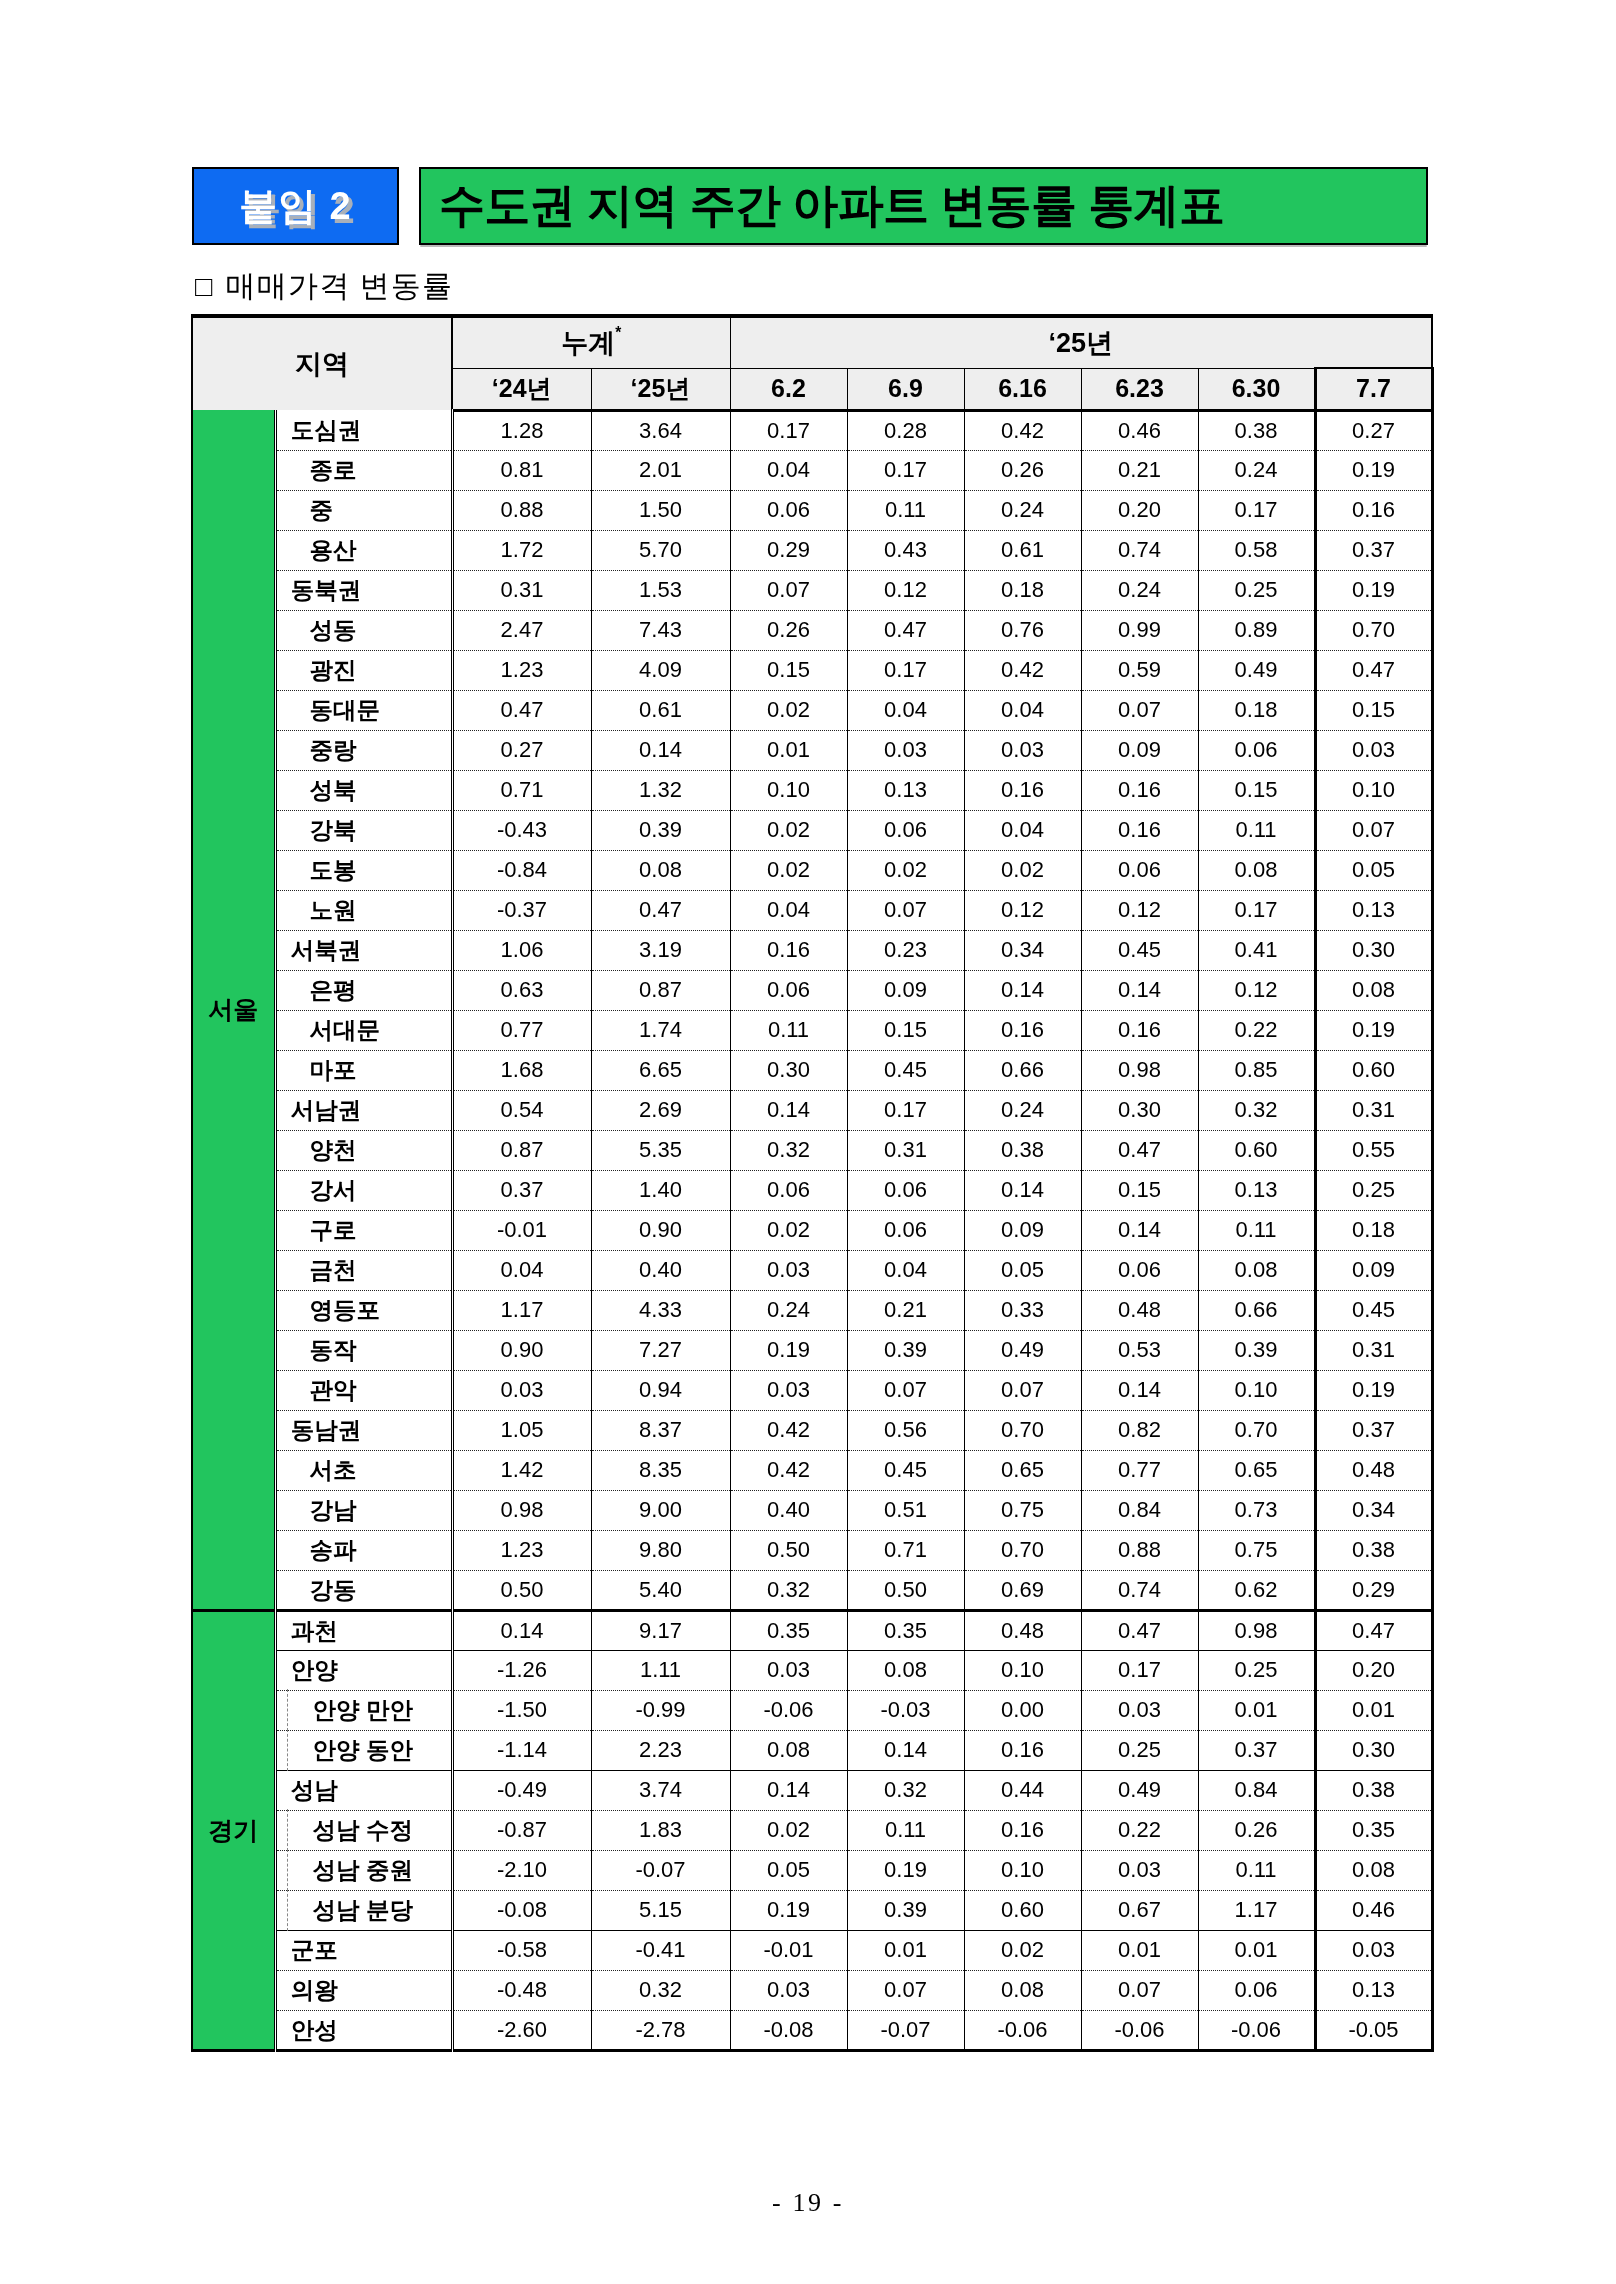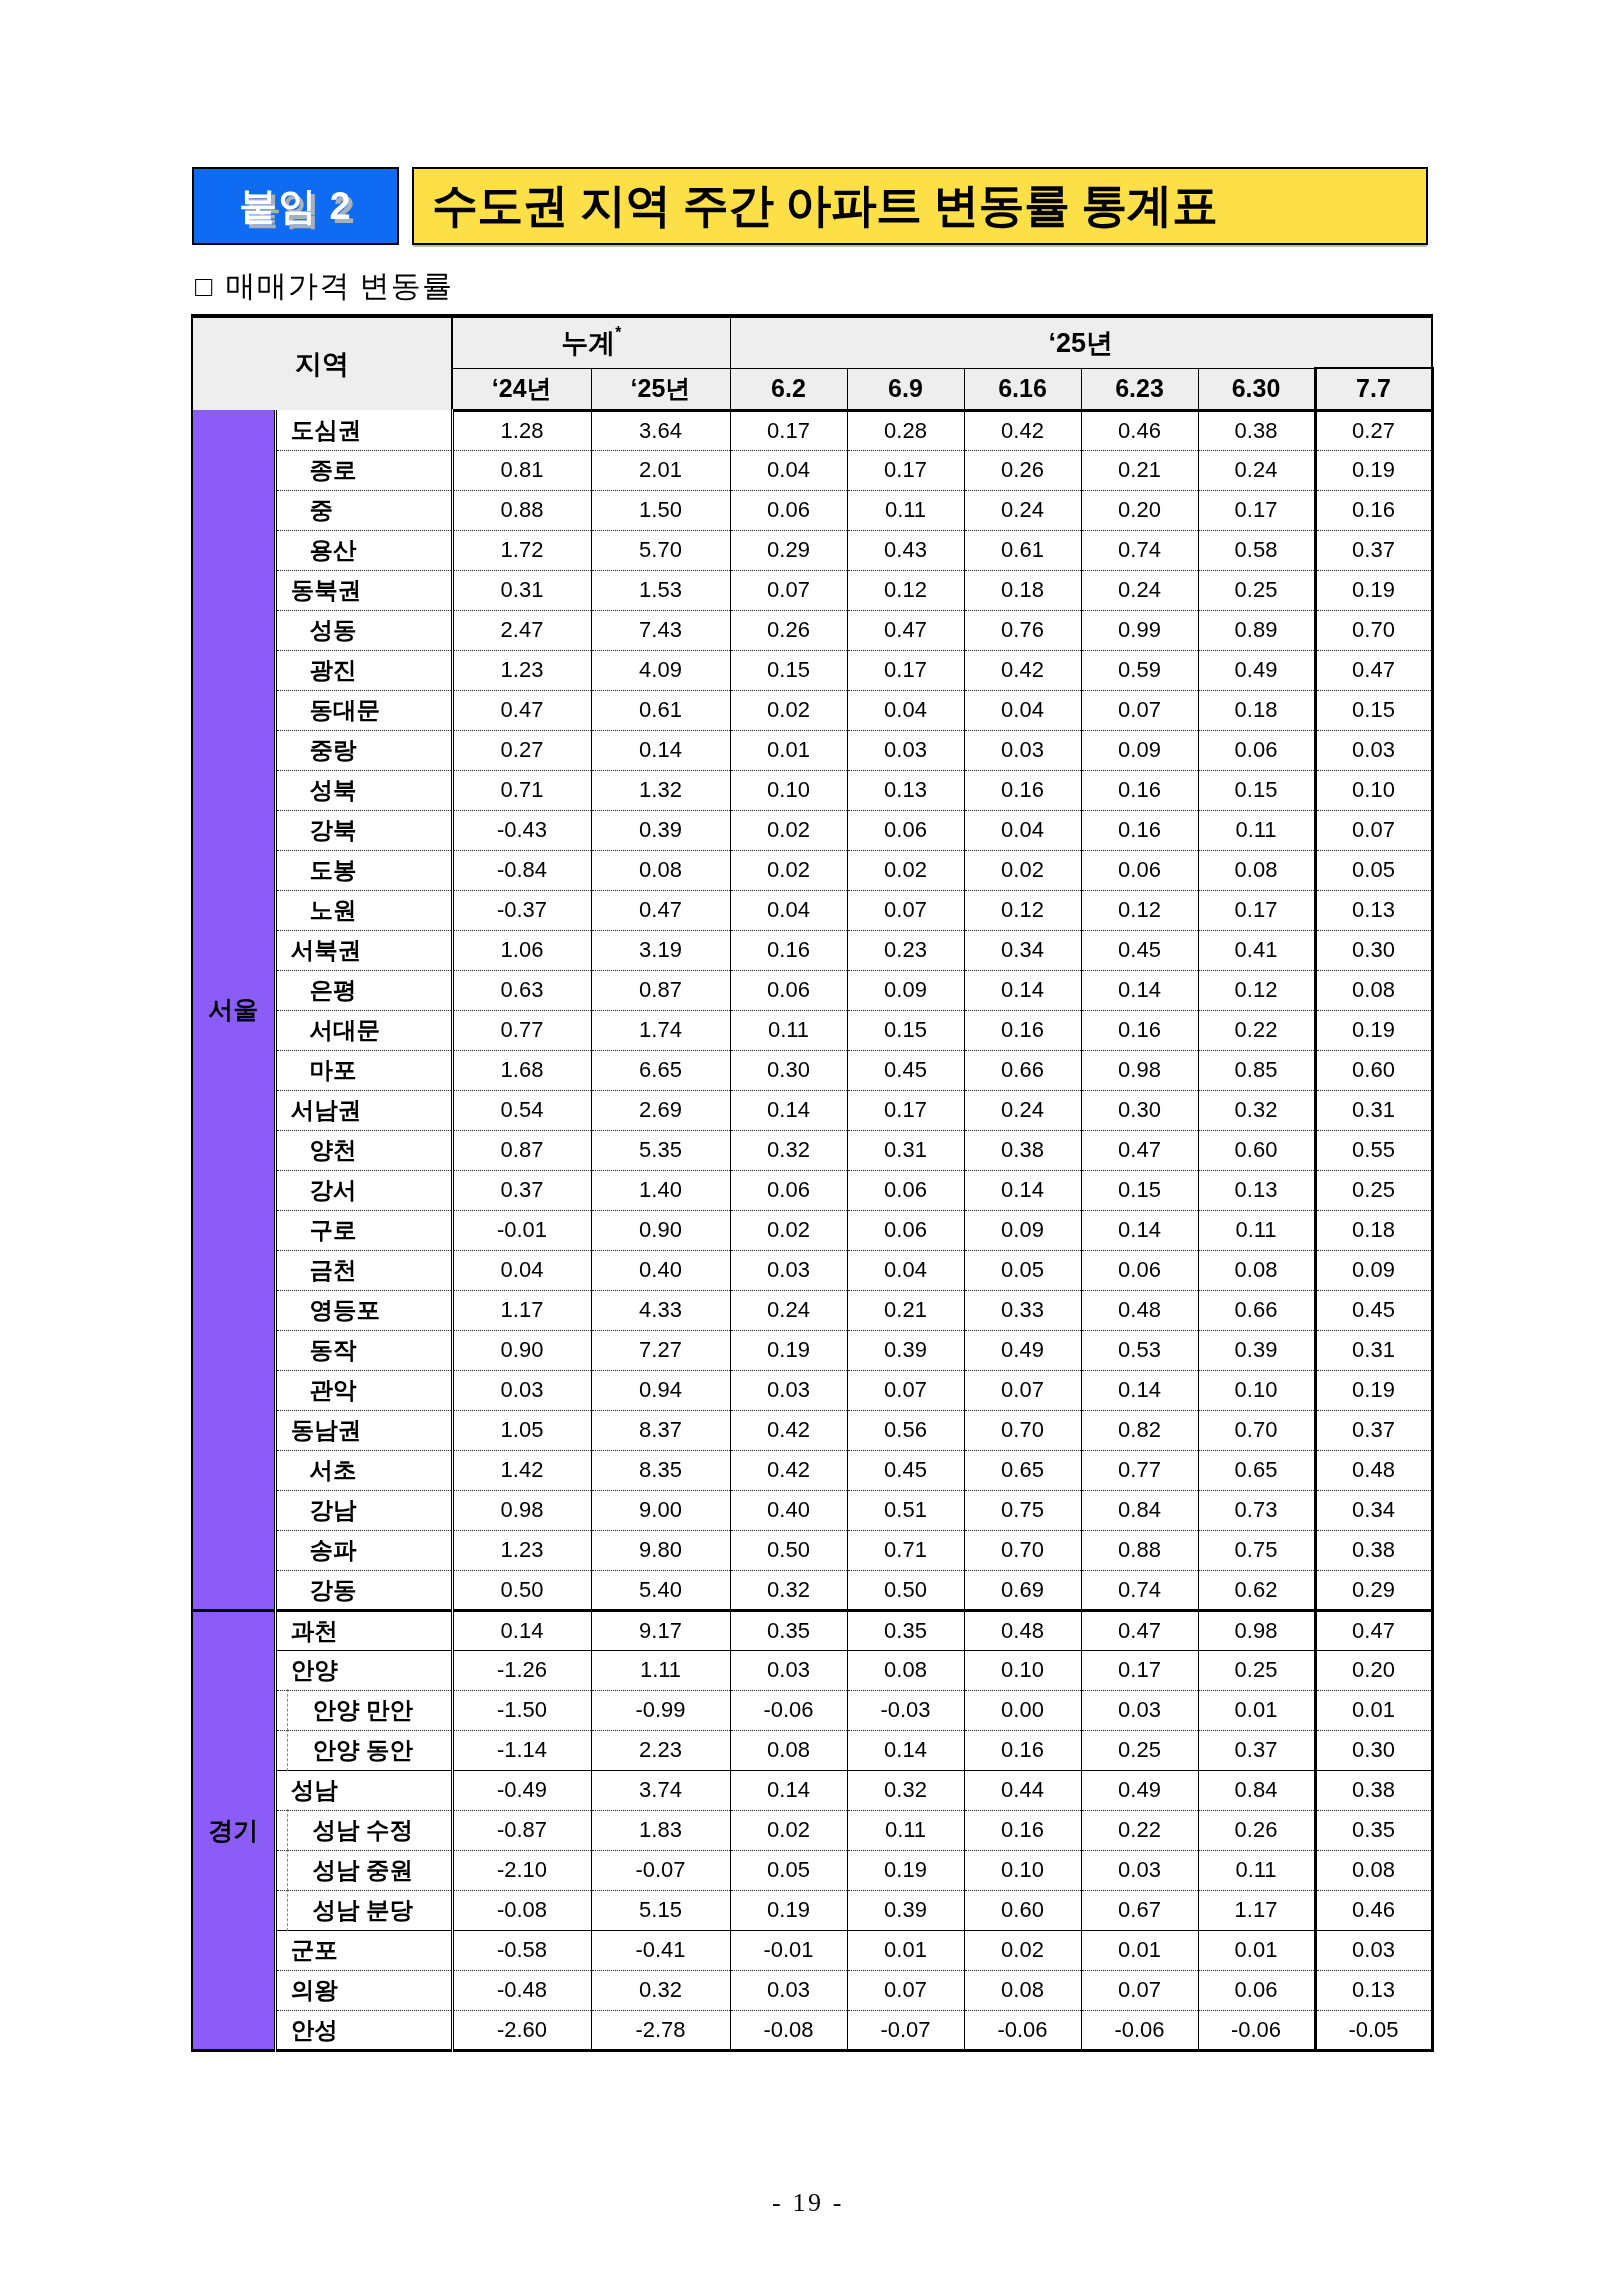--- a/index.html
+++ b/index.html
@@ -14,22 +14,22 @@
   .tag-box{
     width:207px;flex:0 0 207px;background:var(--tag_bg,#0e6bf2);
     border:2.6px solid #000;box-sizing:border-box;
     display:flex;align-items:center;justify-content:center;
   }
   .tag-box span{
     color:#fff;font-weight:bold;font-size:38px;letter-spacing:1.3px;
     text-shadow:3.9px 3.9px 0 var(--shadow,#a9b0ba);
   }
   .title-box{
-    flex:1;margin-left:13px;border:2.6px solid #000;box-sizing:border-box;
-    display:flex;align-items:center;background:#fde047;
+    flex:1;margin-left:20px;border:2.6px solid #000;box-sizing:border-box;
+    display:flex;align-items:center;background:#22c55e;
     box-shadow:0 3.3px 0 -1.3px #bbb;
   }
   .title-box span{font-weight:bold;font-size:46px;letter-spacing:-0.7px;padding-left:18px;}
 
   
   .sec-heading{
     position:absolute;left:195px;top:266px;font-family:"Liberation Serif","DejaVu Serif",serif;
     font-size:30px;letter-spacing:1.3px;
   }
   .sec-heading .box-marker{font-size:29px;margin-right:11.7px;}
@@ -56,21 +56,21 @@
   th.hcum{border-bottom:1.3px solid #000;}
   th.hcum sup{font-size:15.6px;vertical-align:top;line-height:1;}
   th.hyear{border-left:1.3px solid #000;border-bottom:1.3px solid #000;}
   tr.hrow2 th{border-left:1.3px solid #000;margin-top:8px;}
   tr.hrow2 th.wk-last{border-left:3.3px solid #000;border-right:3.3px solid #000;border-top:2.6px solid #000;}
 
   tbody tr{height:40px;}
   tbody td{padding:0;vertical-align:middle;font-size:22px;}
   td.grp{
     font-weight:bold;font-size:25px;text-align:center;
-    border-right:3.3px double #000;background:#8b5cf6;
+    border-right:3.3px double #000;background:#22c55e;
   }
   td.rname{
     font-weight:bold;font-size:23.5px;text-align:left;
     border-right:3.3px double #000;position:relative;box-sizing:border-box;
   }
   td.val{text-align:center;border-left:1.3px solid #000;}
   td.val.wk-last{border-left:3.3px solid #000;border-right:3.3px solid #000;}
 
   tr.sep-dotted td{border-top:1.3px dotted #222;}
   tr.sep-solid td{border-top:1.3px solid #000;}

